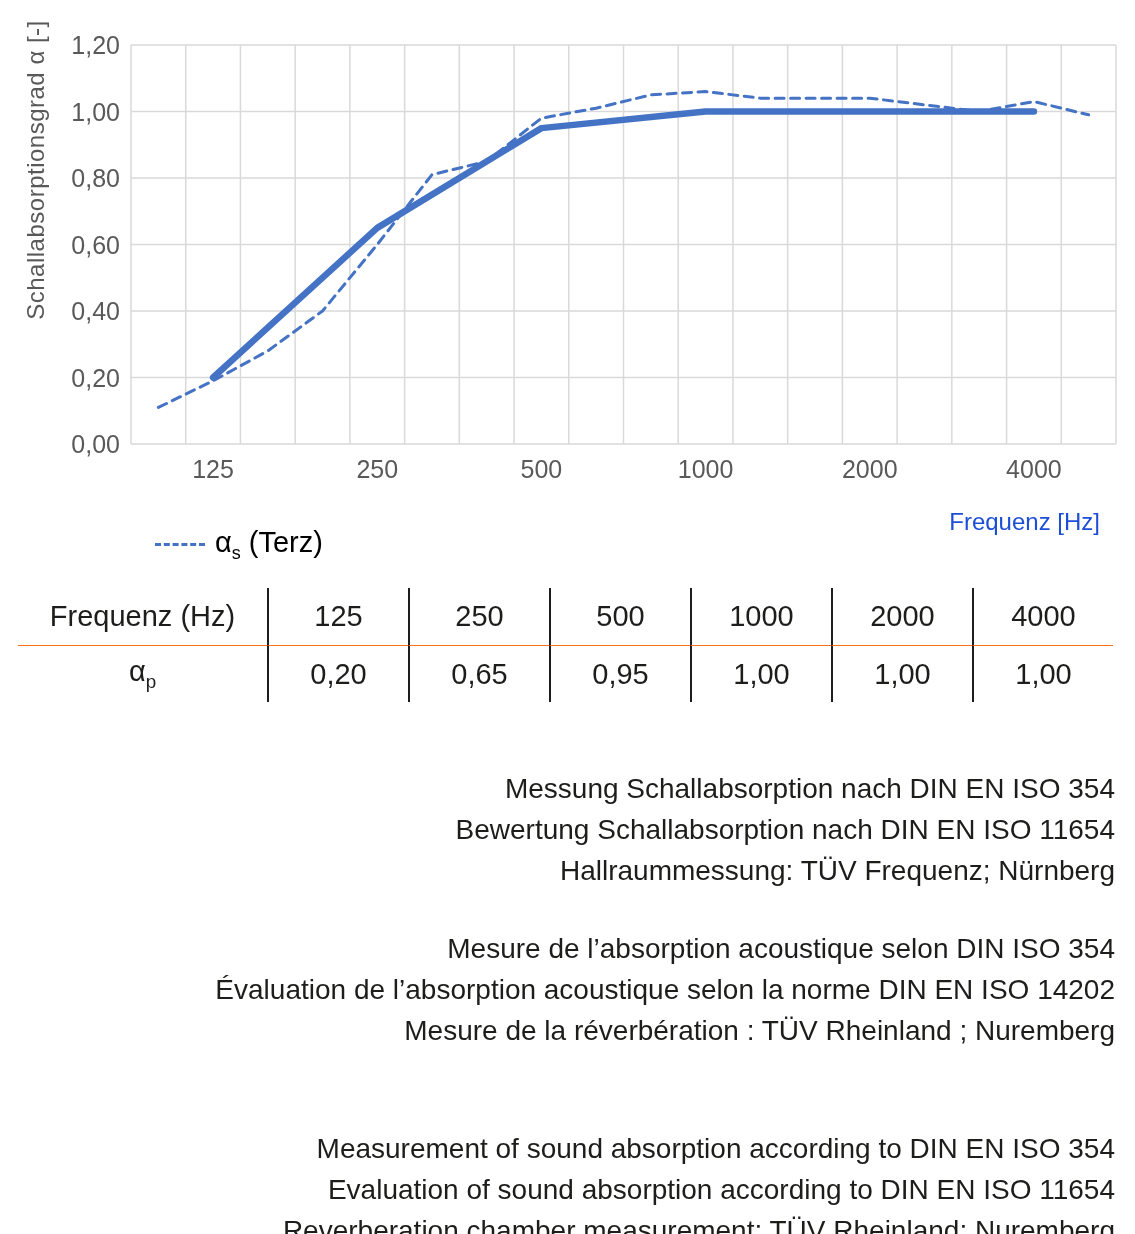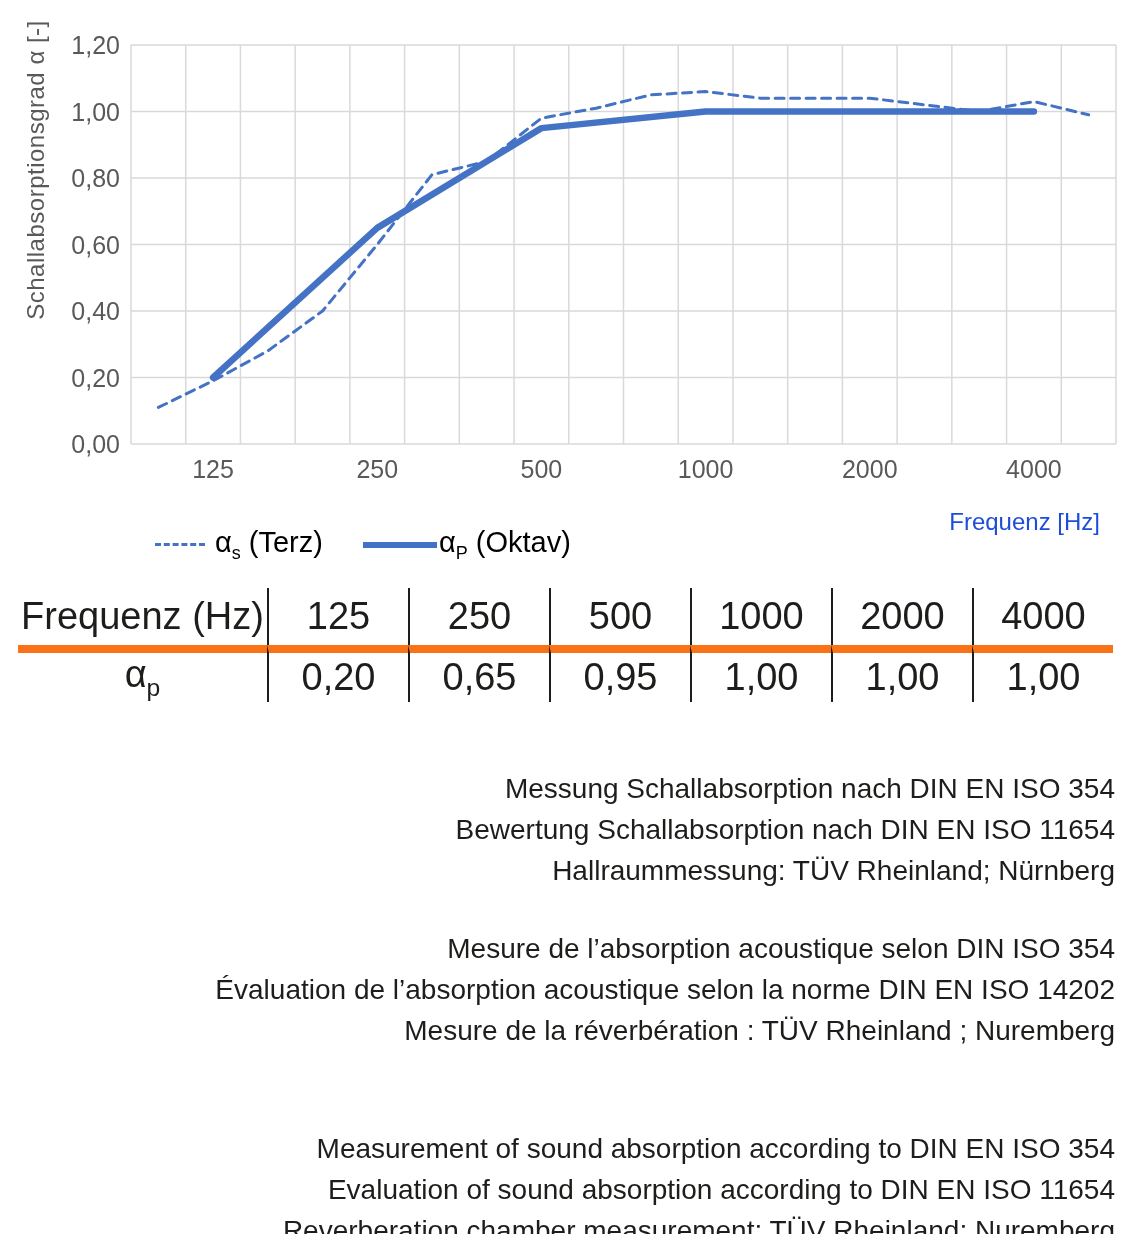--- a/index.html
+++ b/index.html
@@ -28,28 +28,28 @@
     width:74px;height:6px;background:#4472C4;margin-left:26px;margin-right:2px;
   }
   .legend-label sub, .alpha-sub{font-size:0.62em;}
   .x-axis-title{
     position:absolute;right:35px;top:508px;font-size:24px;color:#1d4ed8;
   }
   
   .data-table{
     position:absolute;left:18px;top:588px;width:1098px;
     display:grid;grid-template-columns:249px repeat(6,141px);
-    font-size:38px;
+    font-size:29px;
   }
   .data-table .cell{
     display:flex;align-items:center;justify-content:center;
     height:57px;box-sizing:border-box;
   }
   .data-table .cell.vline{border-left:2px solid #1d1d1b;}
-  .data-table .cell.hline{border-top:8px solid #f97316;}
+  .data-table .cell.hline{border-top:1px solid #f97316;}
   .data-table sub{font-size:0.65em;}
   
   .note-block{
     position:absolute;right:20px;left:0;text-align:right;
     font-size:28px;line-height:41px;color:#1d1d1b;
   }
   .note-de{top:768px;}
   .note-fr{top:928px;text-align:right;}
   .note-en{top:1128px;}
 </style>
@@ -101,24 +101,20 @@
       <polyline points="213.08333333333331,377.5 377.25,227.87499999999997 541.4166666666667,128.125 705.5833333333334,111.5 869.75,111.5 1033.9166666666665,111.5" fill="none" stroke="#4472C4" stroke-width="6.5" stroke-linejoin="round" stroke-linecap="round"></polyline>
     </svg>
 
   <div class="y-axis-title">Schallabsorptionsgrad α [-]</div>
 
   <div class="legend">
     <div class="legend-item">
       <span class="legend-sample sample-dashed"></span>
       <span class="legend-label"><span>α</span><sub>s</sub><span> (Terz)</span></span>
     </div>
-    <div class="legend-item">
-      <span class="legend-sample sample-solid"></span>
-      <span class="legend-label"><span>α</span><sub>P</sub><span> (Oktav)</span></span>
-    </div>
   </div>
 
   <div class="x-axis-title">Frequenz [Hz]</div>
 </div>
 
 <div class="data-table">
   <div class="cell">Frequenz (Hz)</div>
   <div class="cell vline">125</div>
   <div class="cell vline">250</div>
   <div class="cell vline">500</div>
@@ -133,21 +129,21 @@
   <div class="cell vline hline">0,65</div>
   <div class="cell vline hline">0,95</div>
   <div class="cell vline hline">1,00</div>
   <div class="cell vline hline">1,00</div>
   <div class="cell vline hline">1,00</div>
 </div>
 
 <div class="note-block note-de">
   <div>Messung Schallabsorption nach DIN EN ISO 354</div>
   <div>Bewertung Schallabsorption nach DIN EN ISO 11654</div>
-  <div>Hallraummessung: TÜV Rheinland; Nürnberg</div>
+  <div>Hallraummessung: TÜV Frequenz; Nürnberg</div>
 </div>
 <div class="note-block note-fr">
   <div>Mesure de l’absorption acoustique selon DIN ISO 354</div>
   <div>Évaluation de l’absorption acoustique selon la norme DIN EN ISO 14202</div>
   <div>Mesure de la réverbération : TÜV Rheinland ; Nuremberg</div>
 </div>
 <div class="note-block note-en">
   <div>Measurement of sound absorption according to DIN EN ISO 354</div>
   <div>Evaluation of sound absorption according to DIN EN ISO 11654</div>
   <div>Reverberation chamber measurement: TÜV Rheinland; Nuremberg</div>

